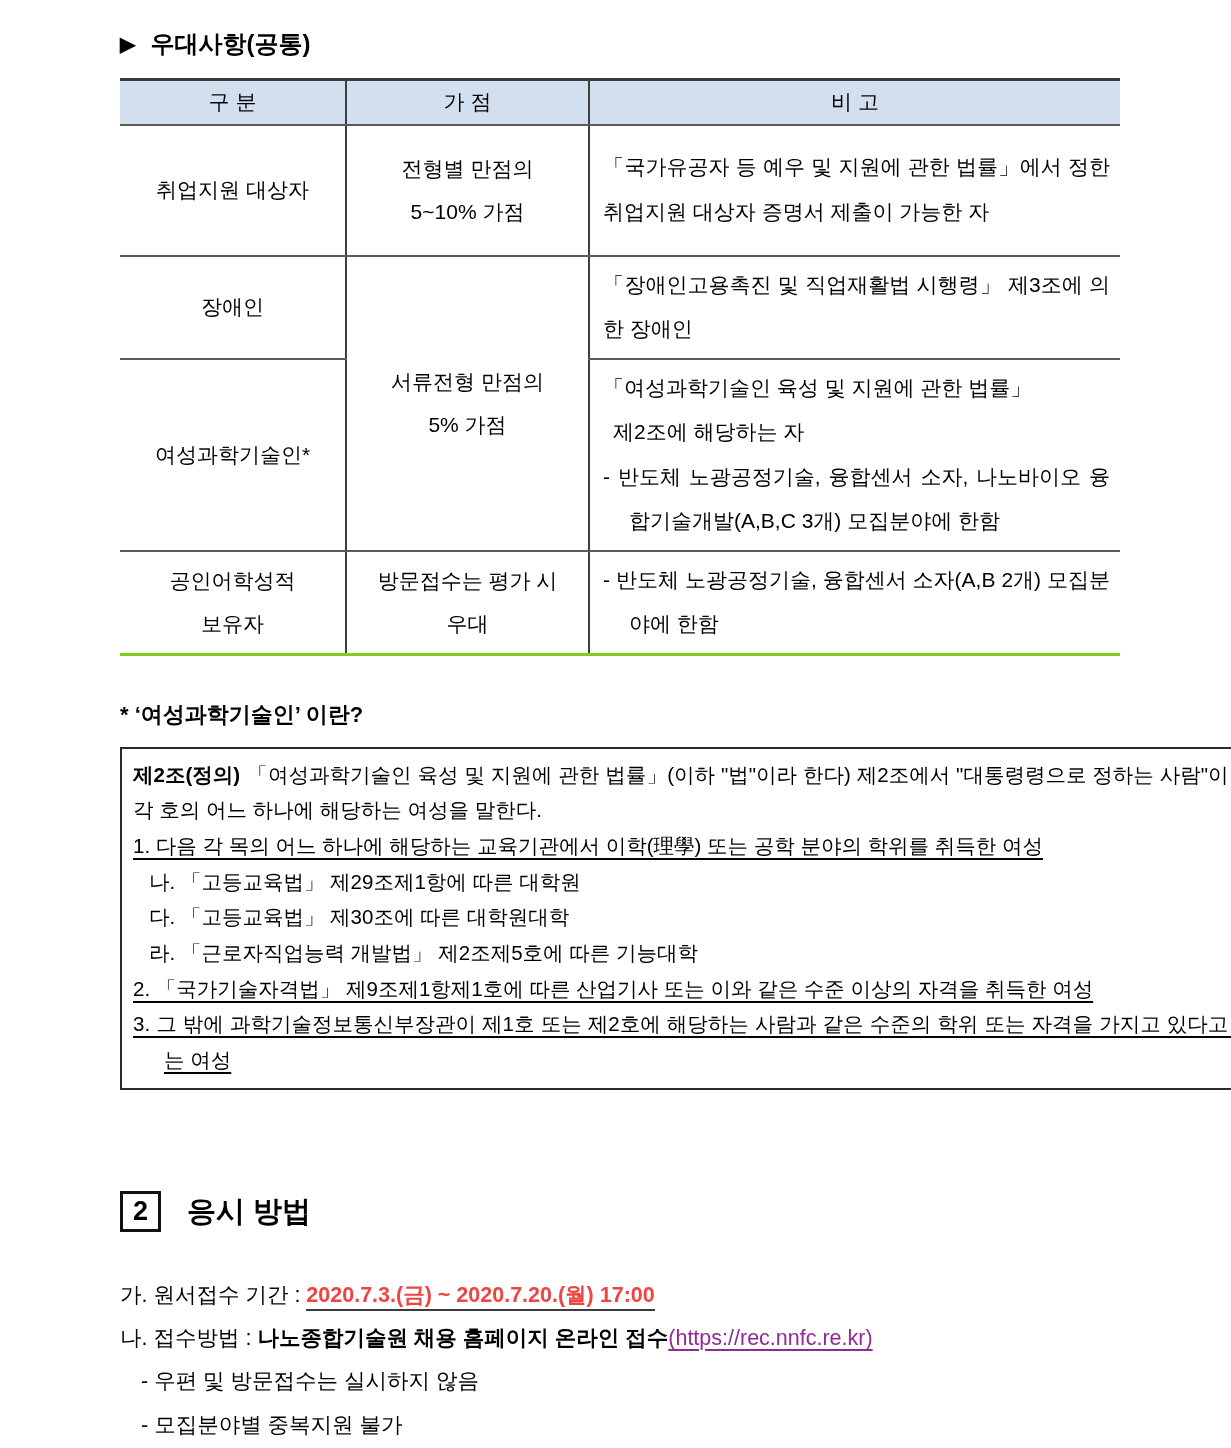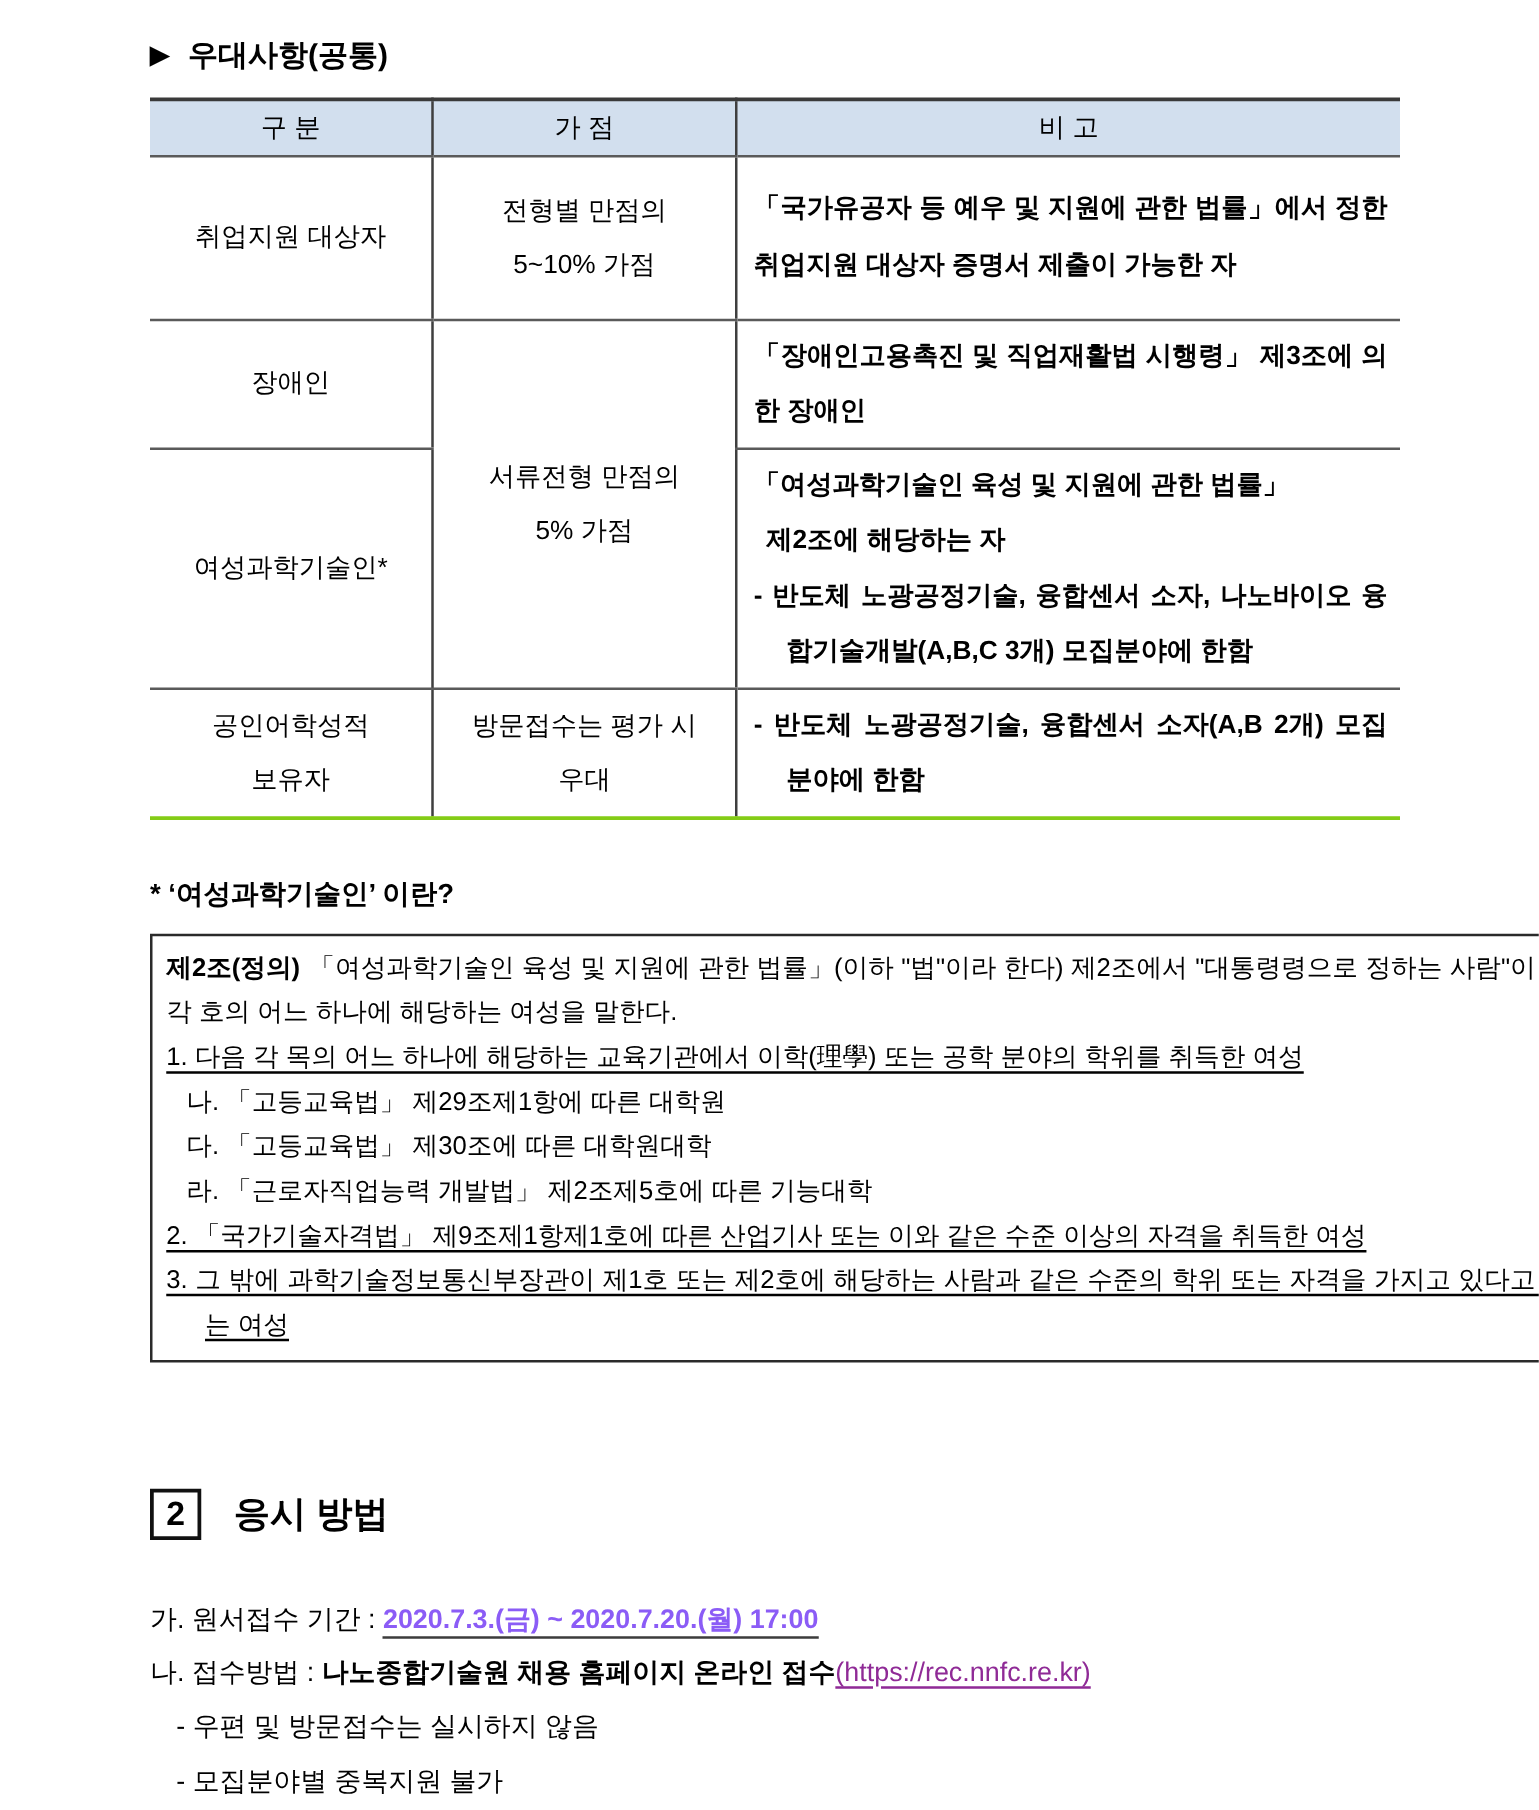--- a/index.html
+++ b/index.html
@@ -51,21 +51,20 @@
   .pref .bl { border-left: 2px solid #3f3f3f; }
   .pref tr.r1 td { height: 131px; margin-top: 40px; }
   .pref tr.r2 td { height: 85px; }
   .pref tr.r3 td { height: 160px; }
   .pref tr.r4 td { height: 95px; }
   .cell-center { text-align: center; line-height: 2.05; }
   .cell-note {
     text-align: justify;
     padding: 6px 10px 6px 13px;
     line-height: 2.12;
-    font-weight: bold;
   }
   .hang { padding-left: 26px; text-indent: -26px; }
   .cont { padding-left: 10px; }
 
   
   .def-title {
     margin-top: 44px;
     font-size: 22px;
     font-weight: bold;
     height: 30px;
@@ -106,21 +105,21 @@
     justify-content: center;
     font-size: 27px;
     font-weight: bold;
   }
   .sec2-title { font-size: 29px; font-weight: bold; }
 
   
   .apply { margin-top: 40px; font-size: 21.5px; }
   .apply .line { line-height: 2.02; }
   .date-red {
-    color: #8b5cf6;
+    color: #ef4444;
     font-weight: bold;
     border-bottom: 2.5px solid #3c3c3c;
     padding-bottom: 2px;
   }
   .site-bold { font-weight: bold; }
   .url-link {
     color: #8f2a96;
     text-decoration: underline;
     text-decoration-thickness: 1.5px;
     text-underline-offset: 4px;

